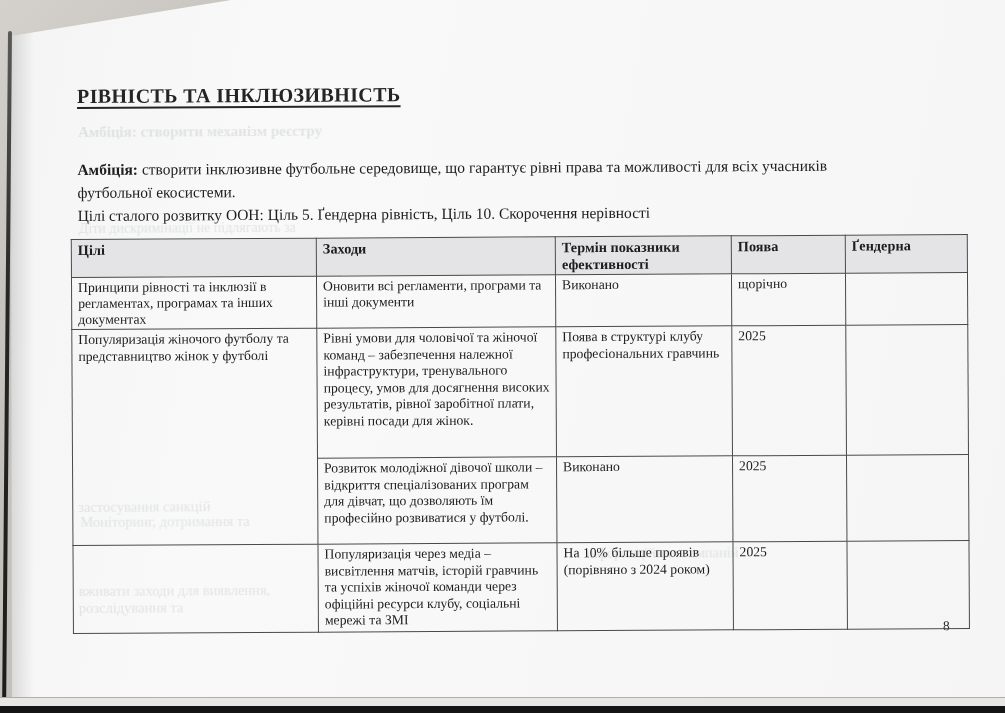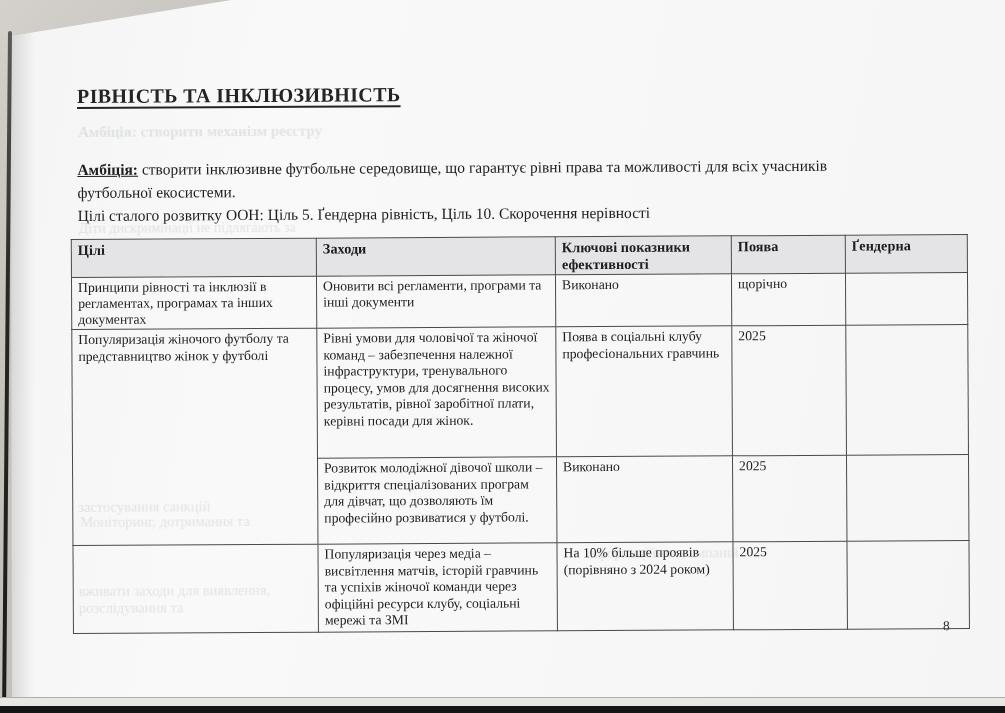--- a/index.html
+++ b/index.html
@@ -43,21 +43,21 @@
   .doc-title {
     position: absolute; left: 78px; top: 85px;
     font-size: 20px; font-weight: bold; letter-spacing: 0.4px;
     color: #242424; margin: 0;
     text-decoration: underline; text-underline-offset: 4px; text-decoration-thickness: 2px;
   }
   .ambition {
     position: absolute; left: 78px; top: 158px; width: 824px;
     font-size: 15.5px; line-height: 23px; margin: 0;
   }
-  .ambition b { font-weight: bold; text-decoration: underline; }
+  .ambition b { font-weight: bold; }
   .un-goals {
     position: absolute; left: 78px; top: 207px; width: 860px;
     font-size: 15.5px; margin: 0;
   }
 
   table.strategy {
     position: absolute; left: 71px; top: 239px; width: 896px;
     border-collapse: collapse; table-layout: fixed;
     font-size: 13.7px; line-height: 16.5px;
     z-index: 2;
@@ -122,35 +122,35 @@
       <col style="width:245px">
       <col style="width:239px">
       <col style="width:176px">
       <col style="width:114px">
       <col style="width:122px">
     </colgroup>
     <tbody>
         <tr class="hdr">
       <th>Цілі</th>
       <th>Заходи</th>
-      <th>Ключові показники ефективності</th>
+      <th>Термін показники ефективності</th>
       <th>Поява</th>
       <th>Ґендерна</th>
     </tr>
     <tr class="rA">
       <td class="tight">Принципи рівності та інклюзії в регламентах, програмах та інших документах</td>
       <td class="tight">Оновити всі регламенти, програми та інші документи</td>
       <td>Виконано</td>
       <td>щорічно</td>
       <td></td>
     </tr>
     <tr class="rB1">
       <td rowspan="2">Популяризація жіночого футболу та представництво жінок у футболі</td>
       <td>Рівні умови для чоловічої та жіночої команд – забезпечення належної інфраструктури, тренувального процесу,  умов для досягнення високих результатів, рівної заробітної плати, керівні посади для жінок.</td>
-      <td>Поява в соціальні клубу професіональних гравчинь</td>
+      <td>Поява в структурі клубу професіональних гравчинь</td>
       <td>2025</td>
       <td></td>
     </tr>
     <tr class="rB2">
       <td>Розвиток молодіжної дівочої школи – відкриття спеціалізованих програм для дівчат, що дозволяють їм професійно розвиватися у футболі.</td>
       <td>Виконано</td>
       <td>2025</td>
       <td></td>
     </tr>
     <tr class="rC">

